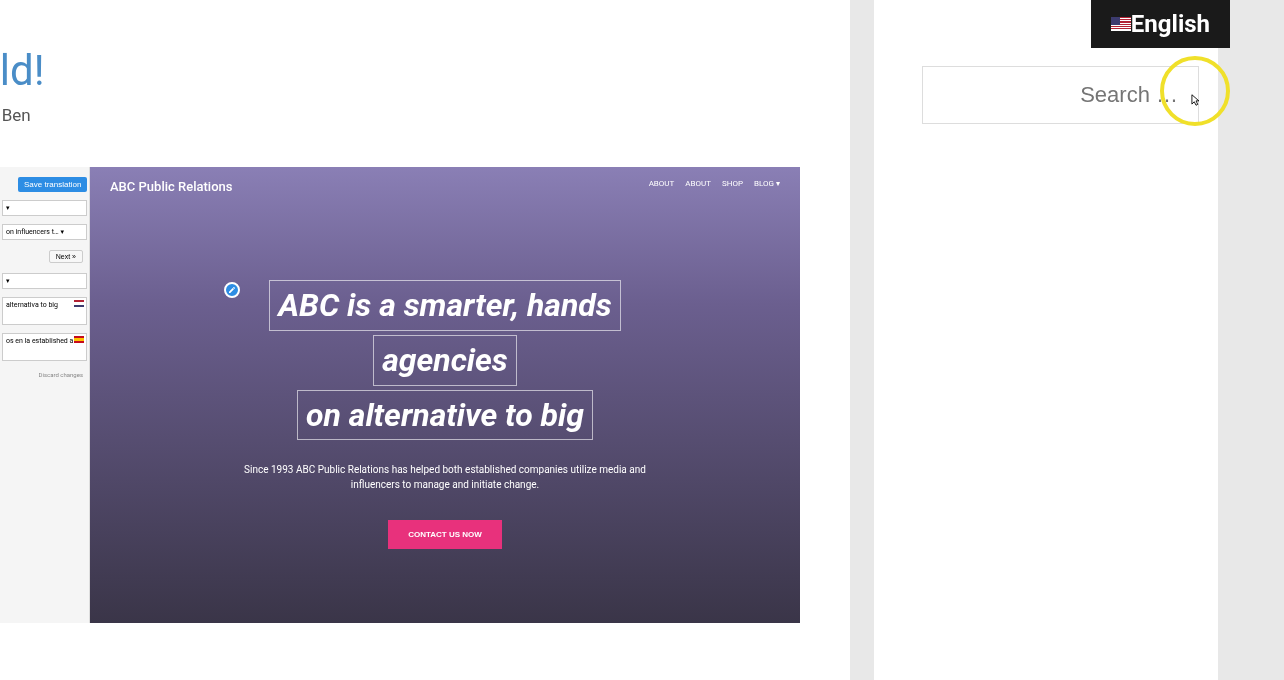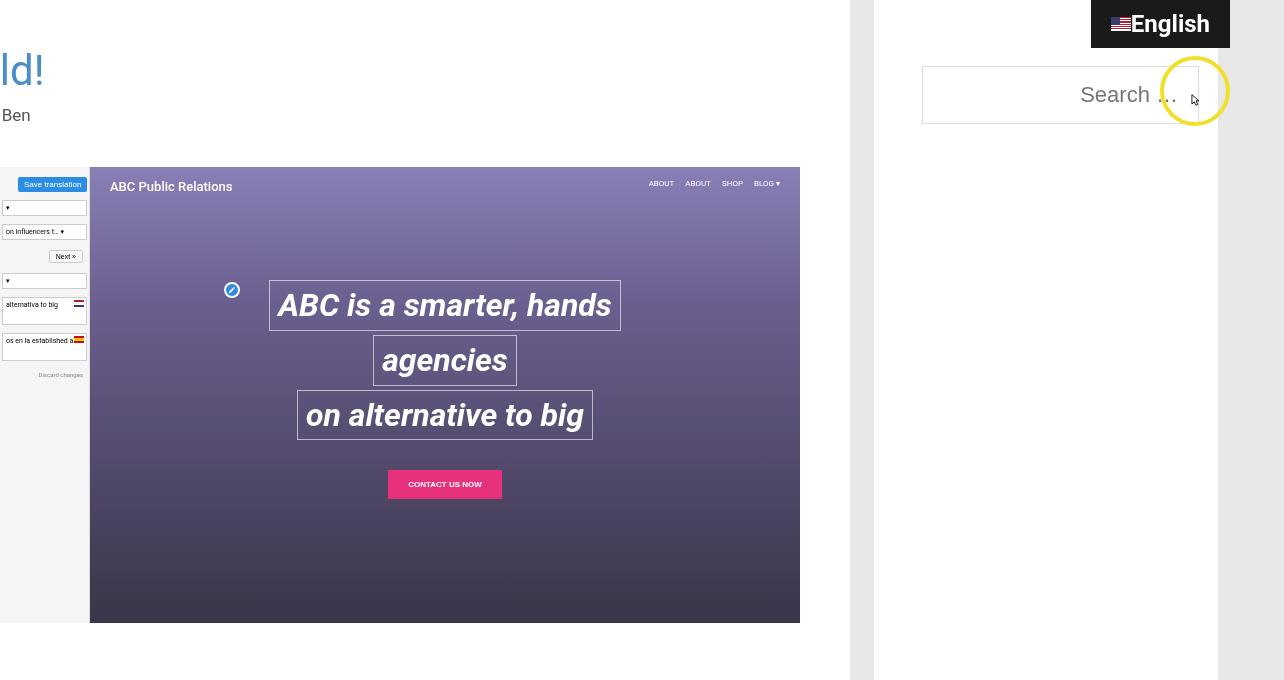--- a/index.html
+++ b/index.html
@@ -313,20 +313,21 @@
         </div>
         <div class="hero">
           <div class="edit-badge">
             <svg viewBox="0 0 24 24" fill="#fff">
                 <path d="M3 17.25V21h3.75L17.81 9.94l-3.75-3.75L3 17.25zM20.71 7.04a1 1 0 0 0 0-1.41l-2.34-2.34a1 1 0 0 0-1.41 0l-1.83 1.83 3.75 3.75 1.83-1.83z"></path>
               </svg>
           </div>
           <div><span class="hero-line">ABC is a smarter, hands</span></div>
           <div><span class="hero-line">agencies</span></div>
           <div><span class="hero-line">on alternative to big</span></div>
+          <div class="hero-sub">Since 1993 ABC Public Relations has helped both established companies utilize media and influencers to manage and initiate change.</div>
           <button class="cta-btn">CONTACT US NOW</button>
         </div>
       </div>
     </div>
   </div>
 
   <div class="gap"></div>
 
   <div class="sidebar">
     <input class="search-field" placeholder="Search …" style="">

